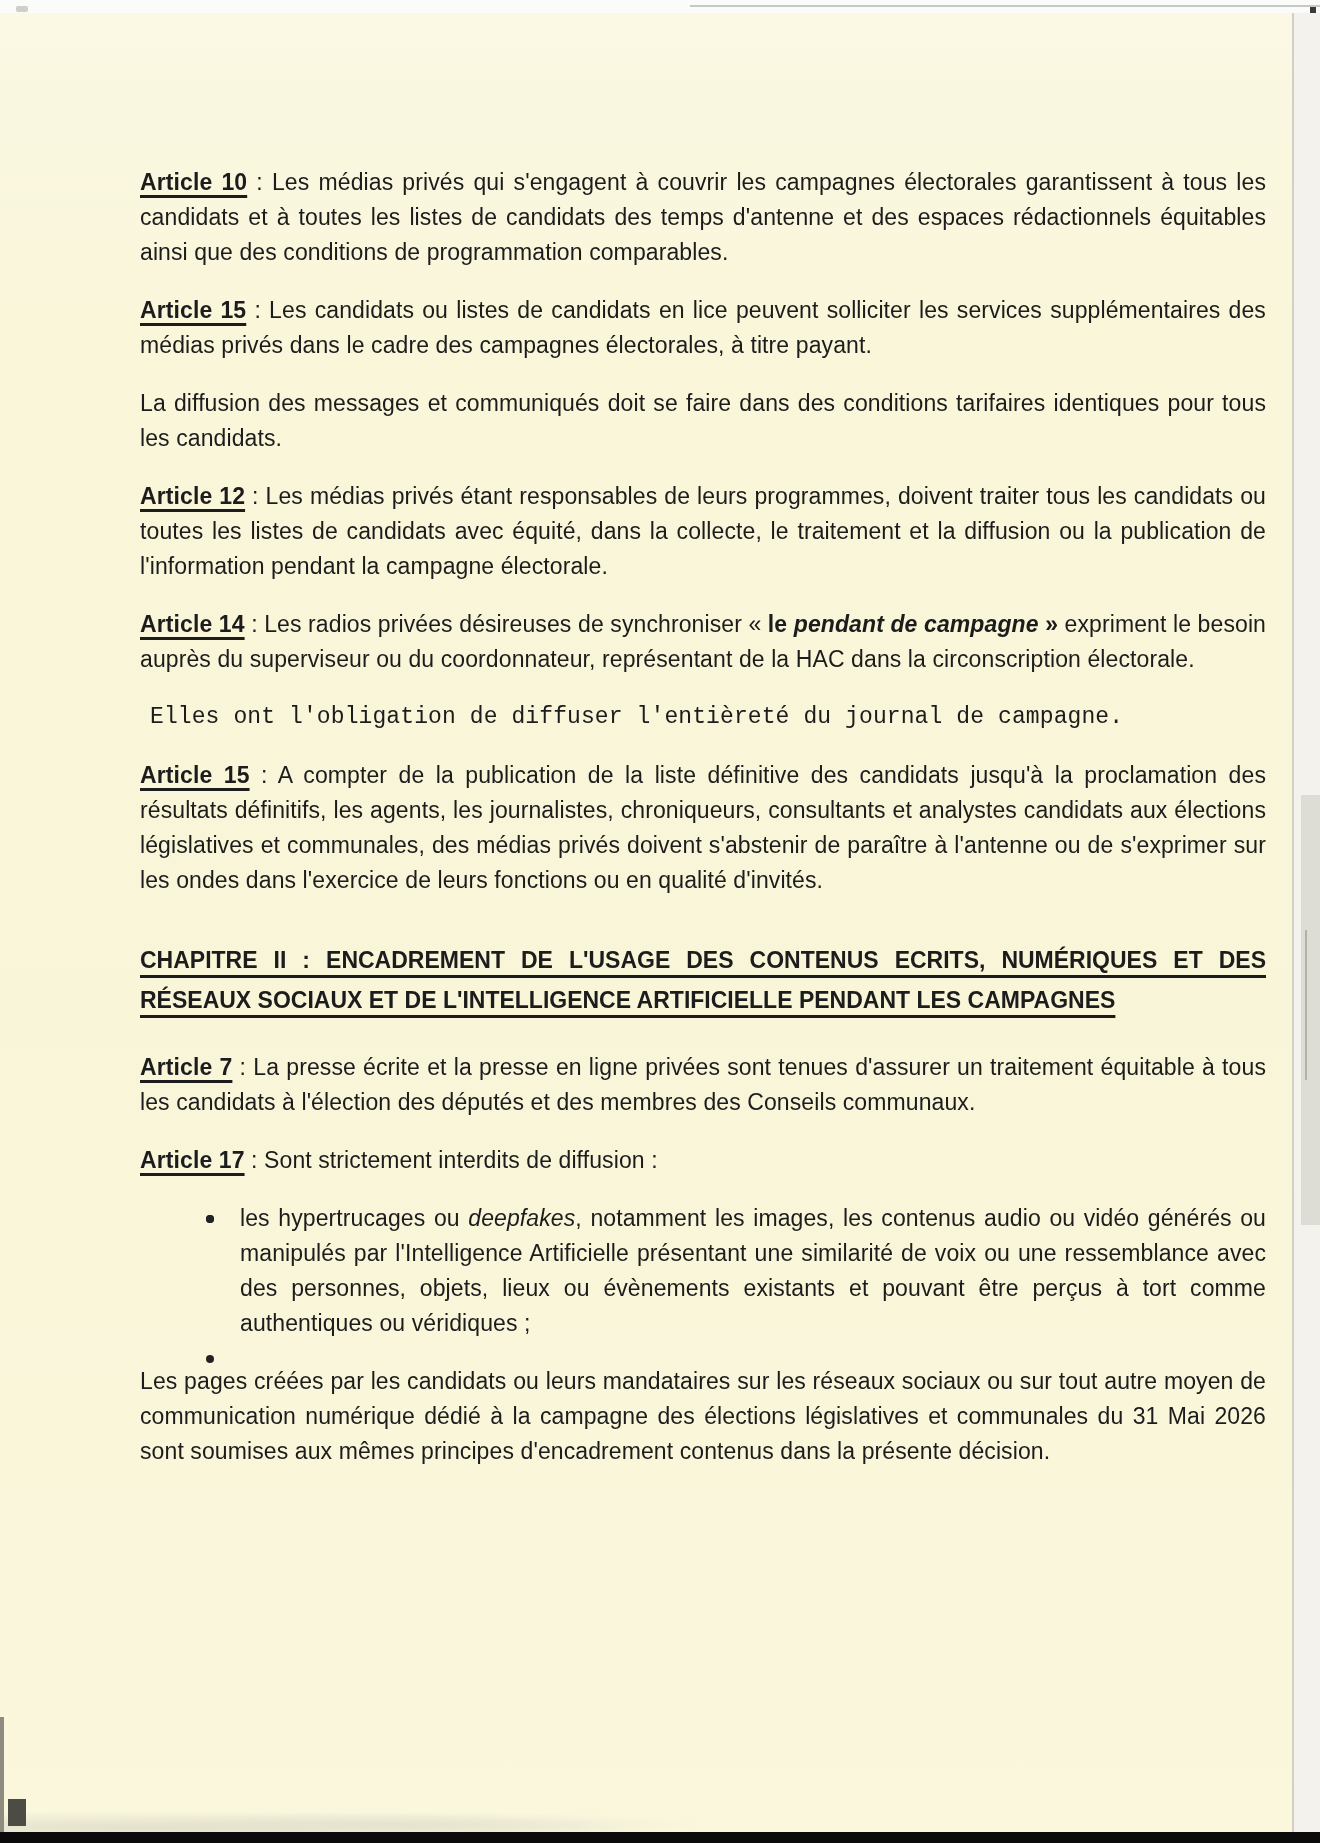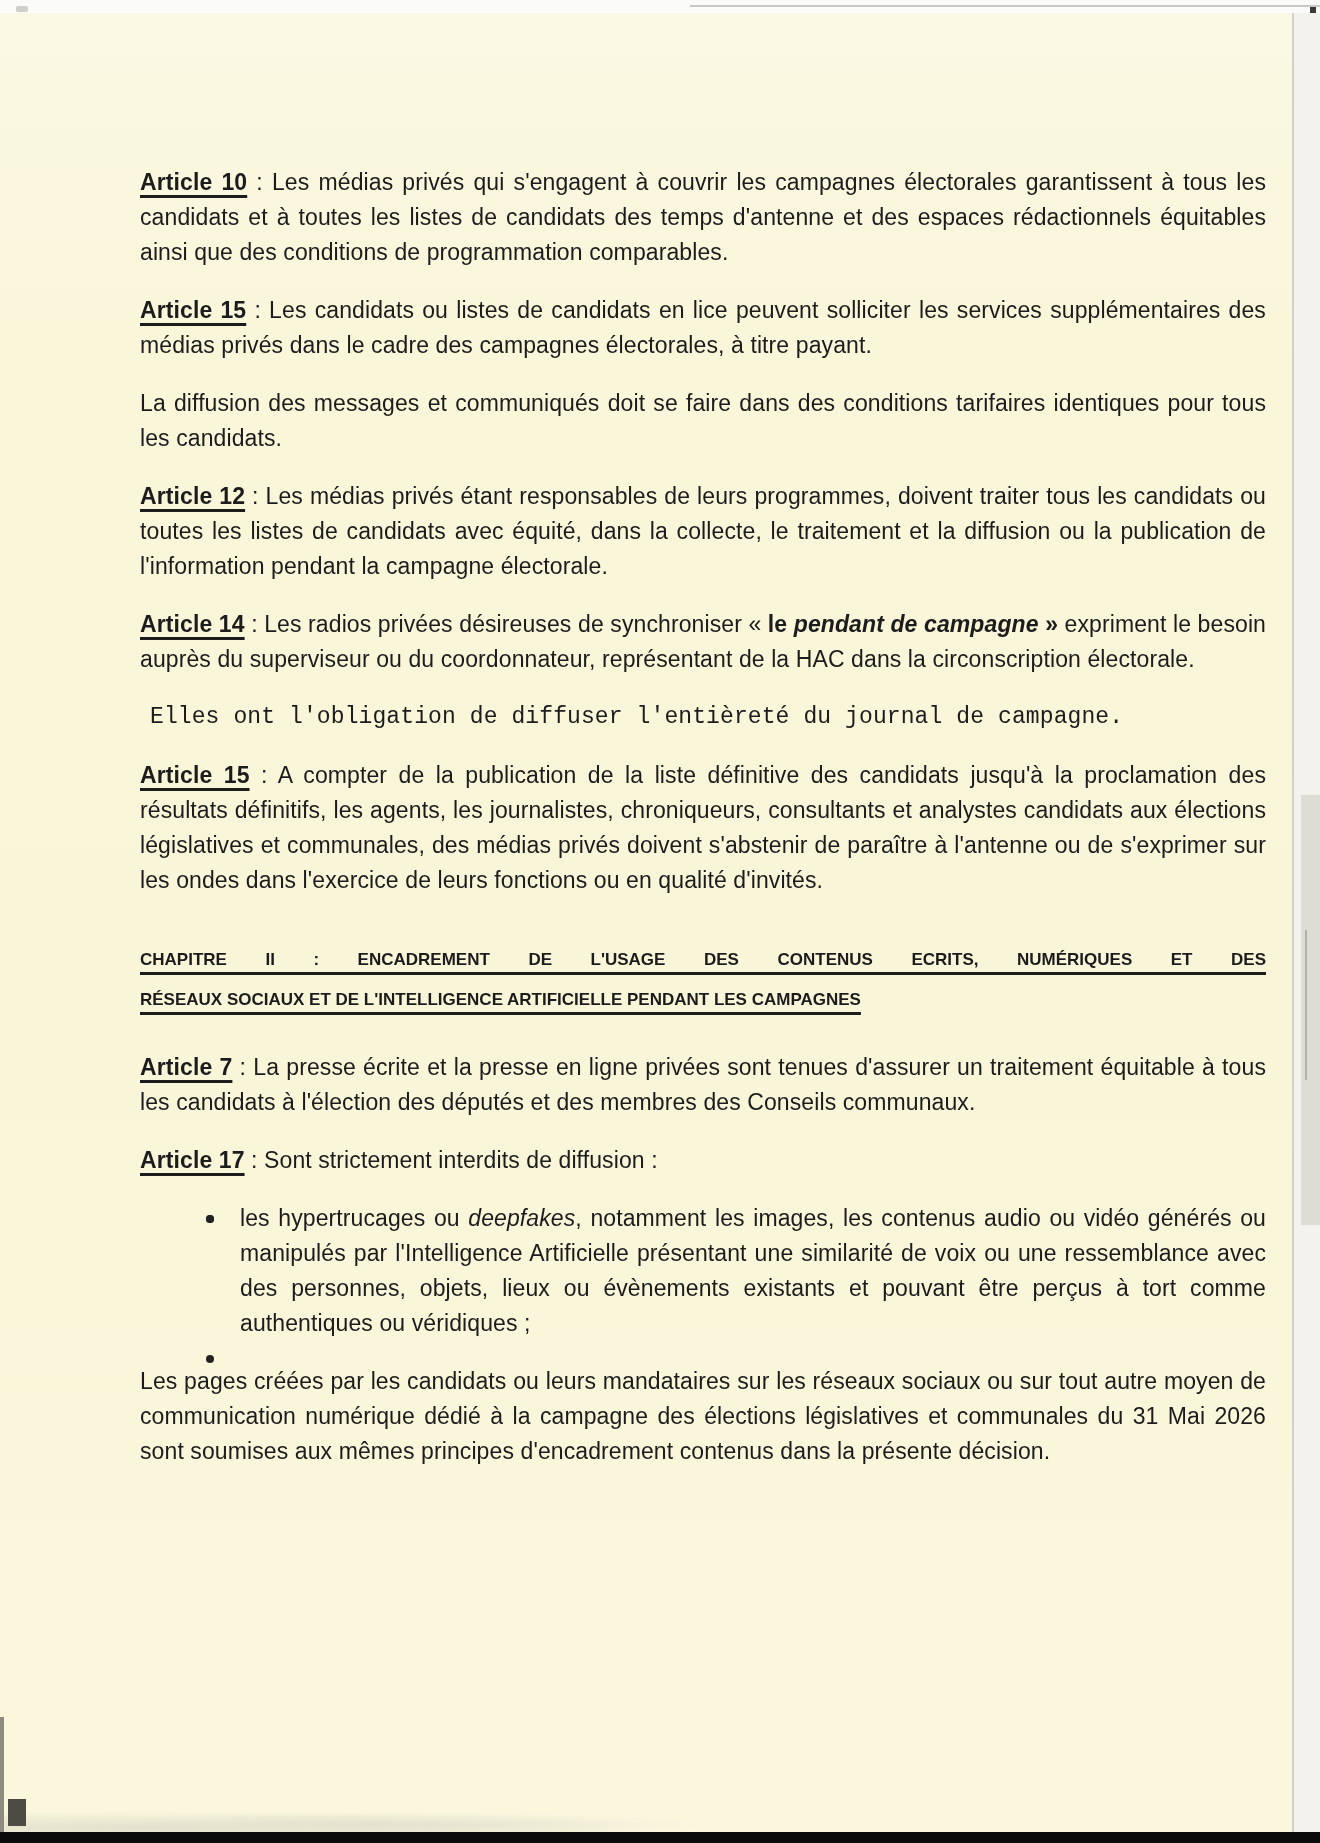--- a/index.html
+++ b/index.html
@@ -34,21 +34,21 @@
     text-decoration: underline;
     text-decoration-thickness: 2.5px;
     text-underline-offset: 5px;
   }
   .b  { font-weight: bold; }
   .bi { font-weight: bold; font-style: italic; }
   .i  { font-style: italic; }
   .indent-sm { padding-left: 10px; font-family: Liberation Mono, monospace; }
   h2.chapter {
     margin: 42px 0 30px 0;
-    font-size: 17px;
+    font-size: 23px;
     line-height: 40px;
     font-weight: bold;
     letter-spacing: 0;
   }
   .ch-line {
     display: block;
     text-decoration: underline;
     text-decoration-thickness: 2.5px;
     text-underline-offset: 7px;
   }

